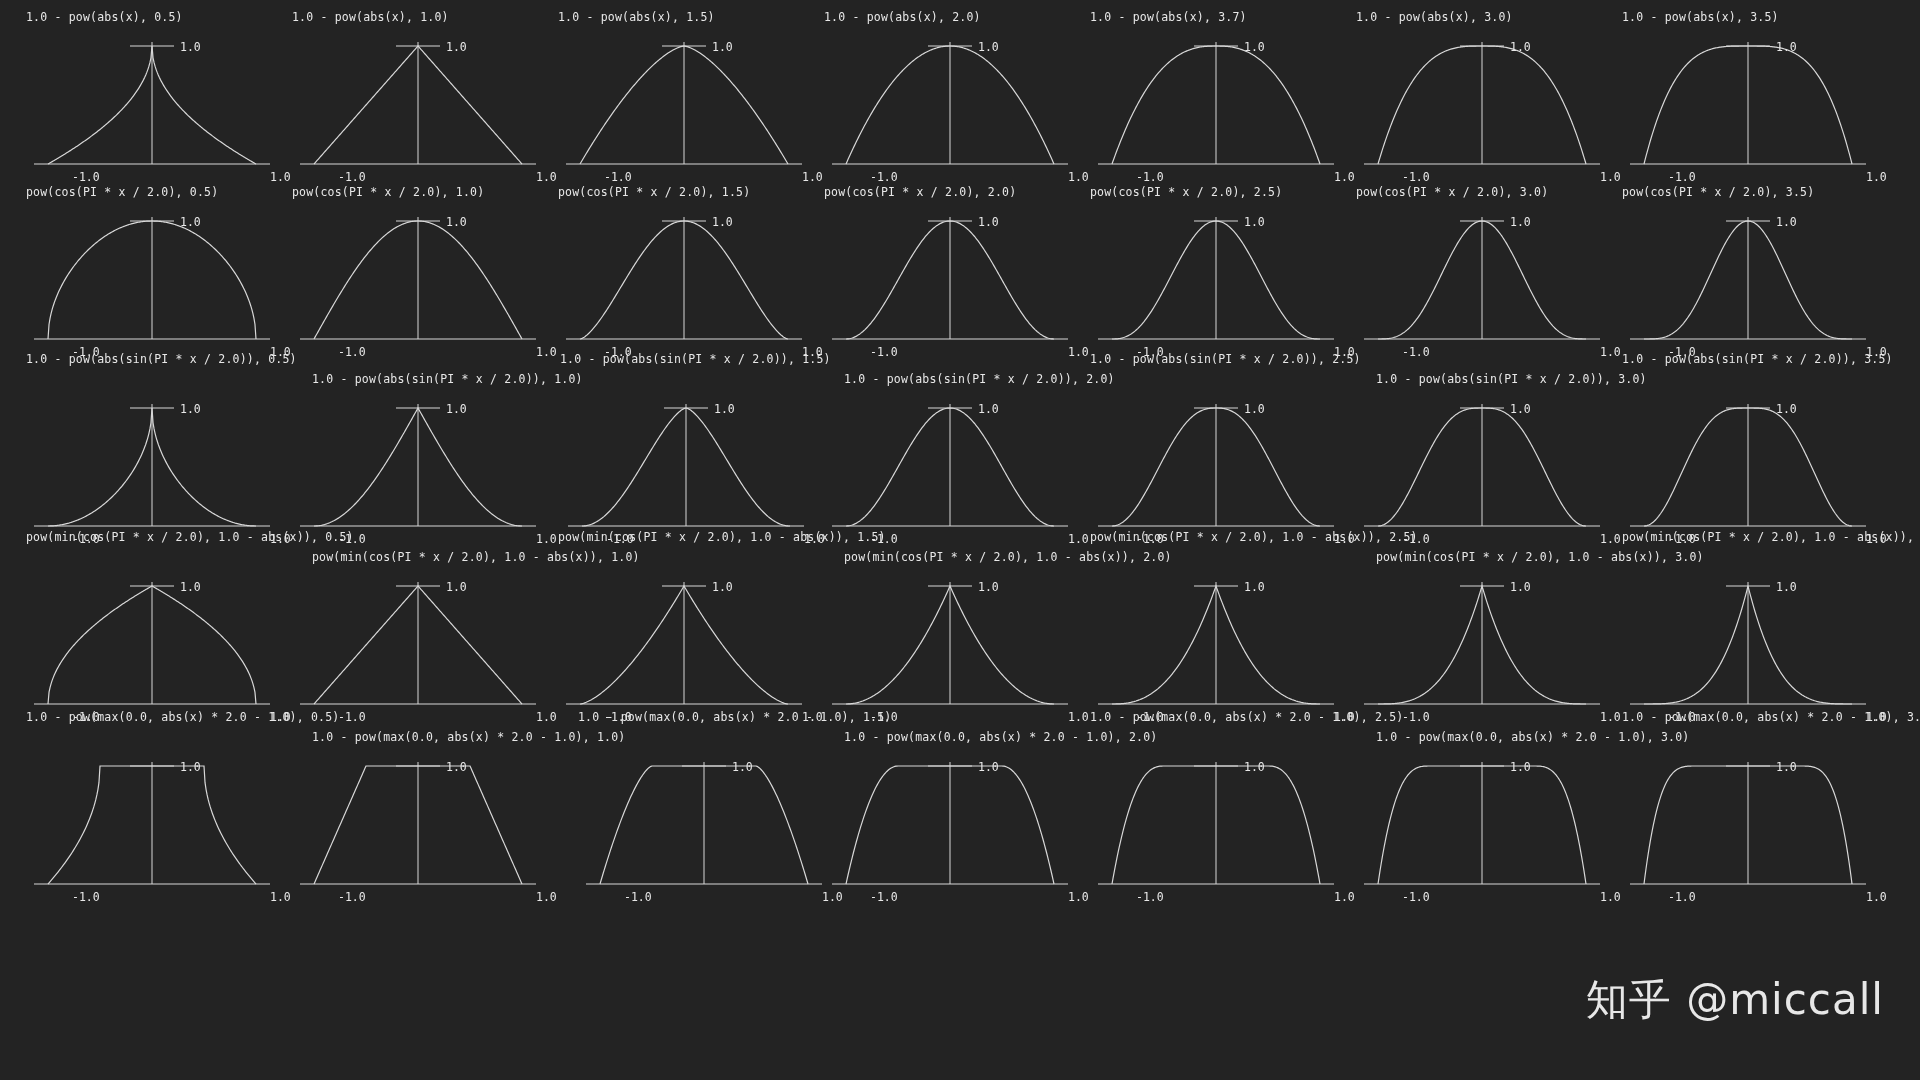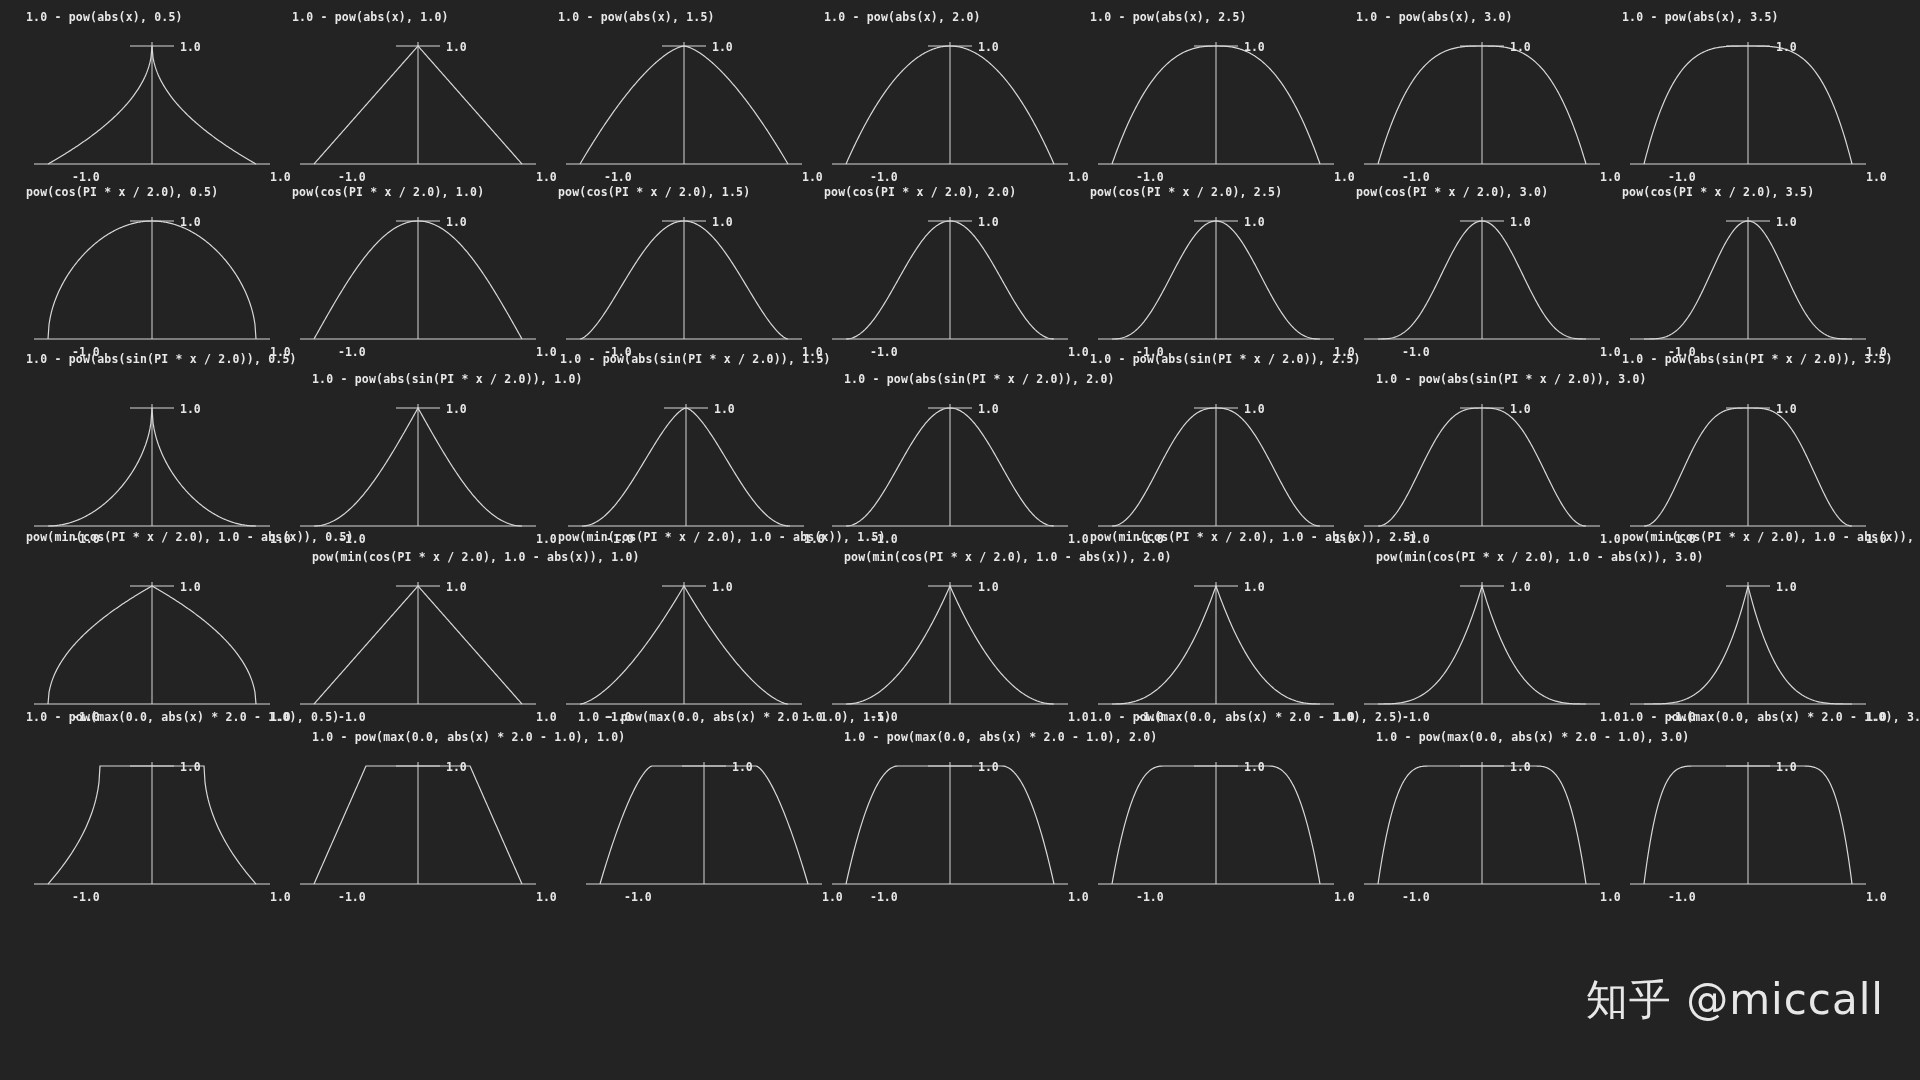--- a/index.html
+++ b/index.html
@@ -19,21 +19,20 @@
   }
   .row {
     position: absolute;
     left: 0;
     width: 1920px;
   }
   .cell {
     position: absolute;
     width: 262px;
     height: 175px;
-    font-weight: bold;
   }
   .cell .title {
     position: absolute;
     top: 0;
     left: 4px;
     font-size: 11.5px;
     color: #e8e8e8;
     white-space: nowrap;
     letter-spacing: 0.2px;
     line-height: 14px;
@@ -138,21 +137,21 @@
               <line x1="120" y1="4" x2="120" y2="126" stroke="#d8d8d8" stroke-width="1"></line>
               <line x1="98" y1="8" x2="142" y2="8" stroke="#d8d8d8" stroke-width="1"></line>
               <path d="M16.00 126.00L17.04 123.65L18.08 121.33L19.12 119.03L20.16 116.75L21.20 114.49L22.24 112.26L23.28 110.06L24.32 107.88L25.36 105.72L26.40 103.58L27.44 101.47L28.48 99.38L29.52 97.31L30.56 95.27L31.60 93.25L32.64 91.26L33.68 89.29L34.72 87.34L35.76 85.42L36.80 83.52L37.84 81.64L38.88 79.79L39.92 77.96L40.96 76.16L42.00 74.38L43.04 72.62L44.08 70.88L45.12 69.17L46.16 67.48L47.20 65.82L48.24 64.18L49.28 62.56L50.32 60.97L51.36 59.40L52.40 57.86L53.44 56.33L54.48 54.83L55.52 53.36L56.56 51.91L57.60 50.48L58.64 49.08L59.68 47.70L60.72 46.34L61.76 45.00L62.80 43.70L63.84 42.41L64.88 41.15L65.92 39.91L66.96 38.69L68.00 37.50L69.04 36.33L70.08 35.19L71.12 34.07L72.16 32.97L73.20 31.89L74.24 30.84L75.28 29.82L76.32 28.82L77.36 27.84L78.40 26.88L79.44 25.95L80.48 25.04L81.52 24.15L82.56 23.29L83.60 22.45L84.64 21.64L85.68 20.85L86.72 20.08L87.76 19.34L88.80 18.62L89.84 17.92L90.88 17.25L91.92 16.60L92.96 15.98L94.00 15.38L95.04 14.80L96.08 14.24L97.12 13.71L98.16 13.20L99.20 12.72L100.24 12.26L101.28 11.82L102.32 11.41L103.36 11.02L104.40 10.65L105.44 10.31L106.48 9.99L107.52 9.70L108.56 9.43L109.60 9.18L110.64 8.96L111.68 8.76L112.72 8.58L113.76 8.42L114.80 8.30L115.84 8.19L116.88 8.11L117.92 8.05L118.96 8.01L120.00 8.00L121.04 8.01L122.08 8.05L123.12 8.11L124.16 8.19L125.20 8.30L126.24 8.42L127.28 8.58L128.32 8.76L129.36 8.96L130.40 9.18L131.44 9.43L132.48 9.70L133.52 9.99L134.56 10.31L135.60 10.65L136.64 11.02L137.68 11.41L138.72 11.82L139.76 12.26L140.80 12.72L141.84 13.20L142.88 13.71L143.92 14.24L144.96 14.80L146.00 15.38L147.04 15.98L148.08 16.60L149.12 17.25L150.16 17.92L151.20 18.62L152.24 19.34L153.28 20.08L154.32 20.85L155.36 21.64L156.40 22.46L157.44 23.29L158.48 24.15L159.52 25.04L160.56 25.95L161.60 26.88L162.64 27.84L163.68 28.82L164.72 29.82L165.76 30.84L166.80 31.89L167.84 32.97L168.88 34.07L169.92 35.19L170.96 36.33L172.00 37.50L173.04 38.69L174.08 39.91L175.12 41.15L176.16 42.41L177.20 43.70L178.24 45.00L179.28 46.34L180.32 47.70L181.36 49.08L182.40 50.48L183.44 51.91L184.48 53.36L185.52 54.83L186.56 56.33L187.60 57.85L188.64 59.40L189.68 60.97L190.72 62.56L191.76 64.18L192.80 65.82L193.84 67.48L194.88 69.17L195.92 70.88L196.96 72.62L198.00 74.38L199.04 76.16L200.08 77.96L201.12 79.79L202.16 81.64L203.20 83.52L204.24 85.42L205.28 87.34L206.32 89.29L207.36 91.26L208.40 93.26L209.44 95.27L210.48 97.31L211.52 99.38L212.56 101.47L213.60 103.58L214.64 105.72L215.68 107.88L216.72 110.06L217.76 112.26L218.80 114.49L219.84 116.75L220.88 119.03L221.92 121.33L222.96 123.65L224.00 126.00" fill="none" stroke="#d8d8d8" stroke-width="1.2"></path>
             </svg>
           </div>
           <div class="lbl lbl-one">1.0</div>
           <div class="lbl lbl-left">-1.0</div>
           <div class="lbl lbl-right">1.0</div>
         </div>
         <div class="cell" style="left: 1086px; top: 0px;">
-          <div class="title">1.0 - pow(abs(x), 2.5)</div>
+          <div class="title">1.0 - pow(abs(x), 3.7)</div>
           <div class="plot">
             <svg width="240" height="140" viewBox="0 0 240 140">
               <line x1="2" y1="126" x2="238" y2="126" stroke="#d8d8d8" stroke-width="1"></line>
               <line x1="120" y1="4" x2="120" y2="126" stroke="#d8d8d8" stroke-width="1"></line>
               <line x1="98" y1="8" x2="142" y2="8" stroke="#d8d8d8" stroke-width="1"></line>
               <path d="M16.00 126.00L17.04 123.07L18.08 120.19L19.12 117.35L20.16 114.55L21.20 111.80L22.24 109.09L23.28 106.42L24.32 103.80L25.36 101.21L26.40 98.68L27.44 96.18L28.48 93.72L29.52 91.31L30.56 88.93L31.60 86.60L32.64 84.31L33.68 82.06L34.72 79.85L35.76 77.68L36.80 75.55L37.84 73.46L38.88 71.40L39.92 69.39L40.96 67.42L42.00 65.48L43.04 63.59L44.08 61.73L45.12 59.91L46.16 58.12L47.20 56.38L48.24 54.67L49.28 52.99L50.32 51.36L51.36 49.76L52.40 48.19L53.44 46.67L54.48 45.17L55.52 43.72L56.56 42.29L57.60 40.90L58.64 39.55L59.68 38.23L60.72 36.94L61.76 35.69L62.80 34.47L63.84 33.29L64.88 32.13L65.92 31.01L66.96 29.92L68.00 28.86L69.04 27.83L70.08 26.84L71.12 25.87L72.16 24.93L73.20 24.03L74.24 23.15L75.28 22.31L76.32 21.49L77.36 20.70L78.40 19.94L79.44 19.21L80.48 18.50L81.52 17.83L82.56 17.18L83.60 16.55L84.64 15.95L85.68 15.38L86.72 14.84L87.76 14.31L88.80 13.82L89.84 13.34L90.88 12.90L91.92 12.47L92.96 12.07L94.00 11.69L95.04 11.33L96.08 10.99L97.12 10.68L98.16 10.38L99.20 10.11L100.24 9.86L101.28 9.62L102.32 9.41L103.36 9.21L104.40 9.03L105.44 8.87L106.48 8.72L107.52 8.59L108.56 8.47L109.60 8.37L110.64 8.29L111.68 8.21L112.72 8.15L113.76 8.10L114.80 8.07L115.84 8.04L116.88 8.02L117.92 8.01L118.96 8.00L120.00 8.00L121.04 8.00L122.08 8.01L123.12 8.02L124.16 8.04L125.20 8.07L126.24 8.10L127.28 8.15L128.32 8.21L129.36 8.29L130.40 8.37L131.44 8.47L132.48 8.59L133.52 8.72L134.56 8.87L135.60 9.03L136.64 9.21L137.68 9.41L138.72 9.62L139.76 9.86L140.80 10.11L141.84 10.38L142.88 10.68L143.92 10.99L144.96 11.33L146.00 11.69L147.04 12.07L148.08 12.47L149.12 12.90L150.16 13.34L151.20 13.82L152.24 14.31L153.28 14.84L154.32 15.38L155.36 15.95L156.40 16.55L157.44 17.18L158.48 17.83L159.52 18.50L160.56 19.21L161.60 19.94L162.64 20.70L163.68 21.49L164.72 22.31L165.76 23.15L166.80 24.03L167.84 24.93L168.88 25.87L169.92 26.84L170.96 27.83L172.00 28.86L173.04 29.92L174.08 31.01L175.12 32.13L176.16 33.29L177.20 34.47L178.24 35.69L179.28 36.94L180.32 38.23L181.36 39.55L182.40 40.90L183.44 42.29L184.48 43.72L185.52 45.17L186.56 46.67L187.60 48.19L188.64 49.76L189.68 51.36L190.72 52.99L191.76 54.67L192.80 56.38L193.84 58.12L194.88 59.91L195.92 61.73L196.96 63.59L198.00 65.48L199.04 67.42L200.08 69.39L201.12 71.40L202.16 73.46L203.20 75.55L204.24 77.68L205.28 79.85L206.32 82.06L207.36 84.31L208.40 86.60L209.44 88.93L210.48 91.31L211.52 93.72L212.56 96.18L213.60 98.68L214.64 101.21L215.68 103.80L216.72 106.42L217.76 109.09L218.80 111.80L219.84 114.55L220.88 117.35L221.92 120.19L222.96 123.07L224.00 126.00" fill="none" stroke="#d8d8d8" stroke-width="1.2"></path>
             </svg>
           </div>
           <div class="lbl lbl-one">1.0</div>
           <div class="lbl lbl-left">-1.0</div>

